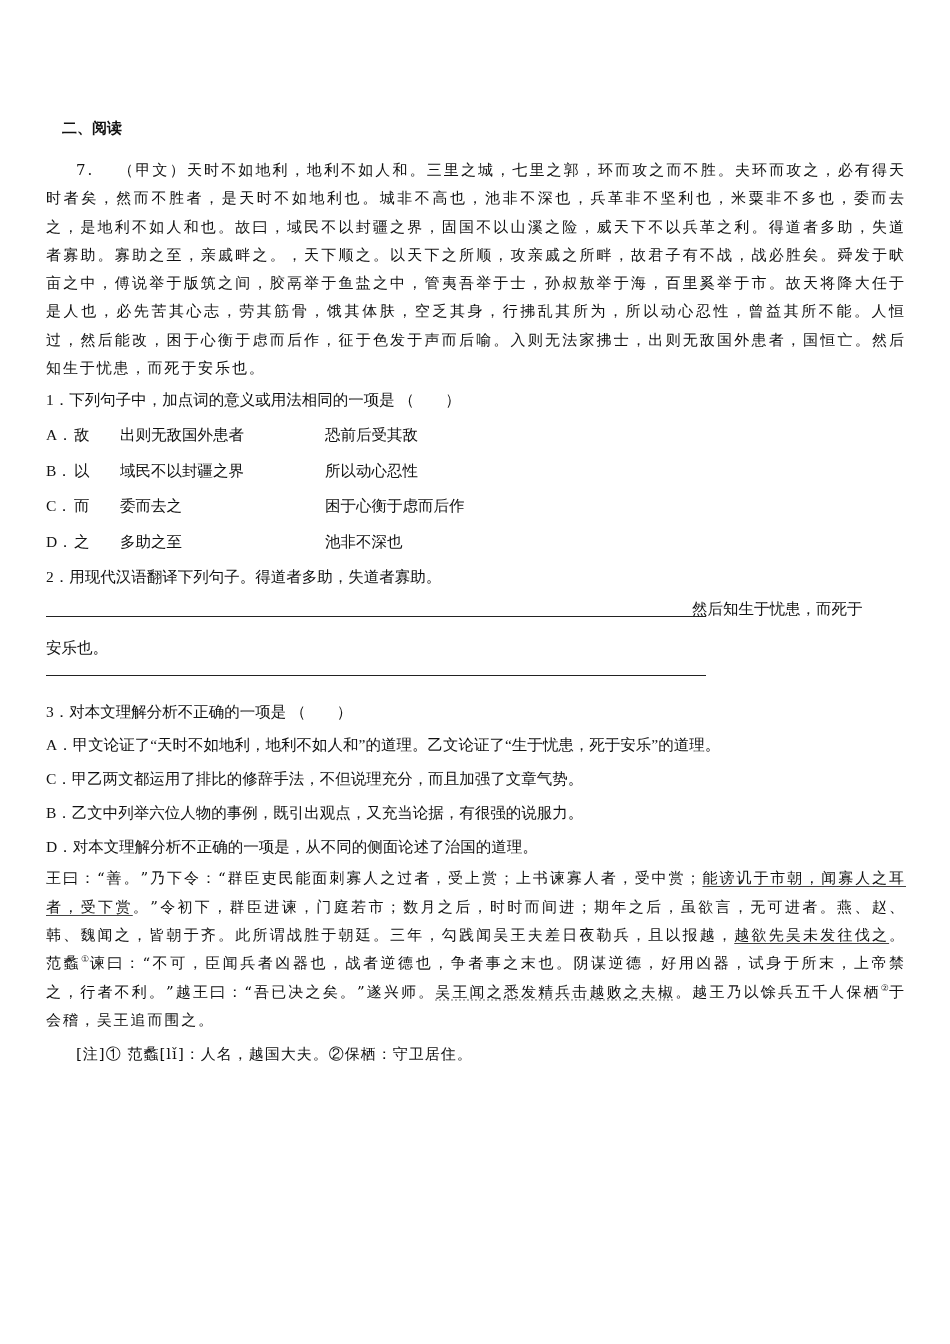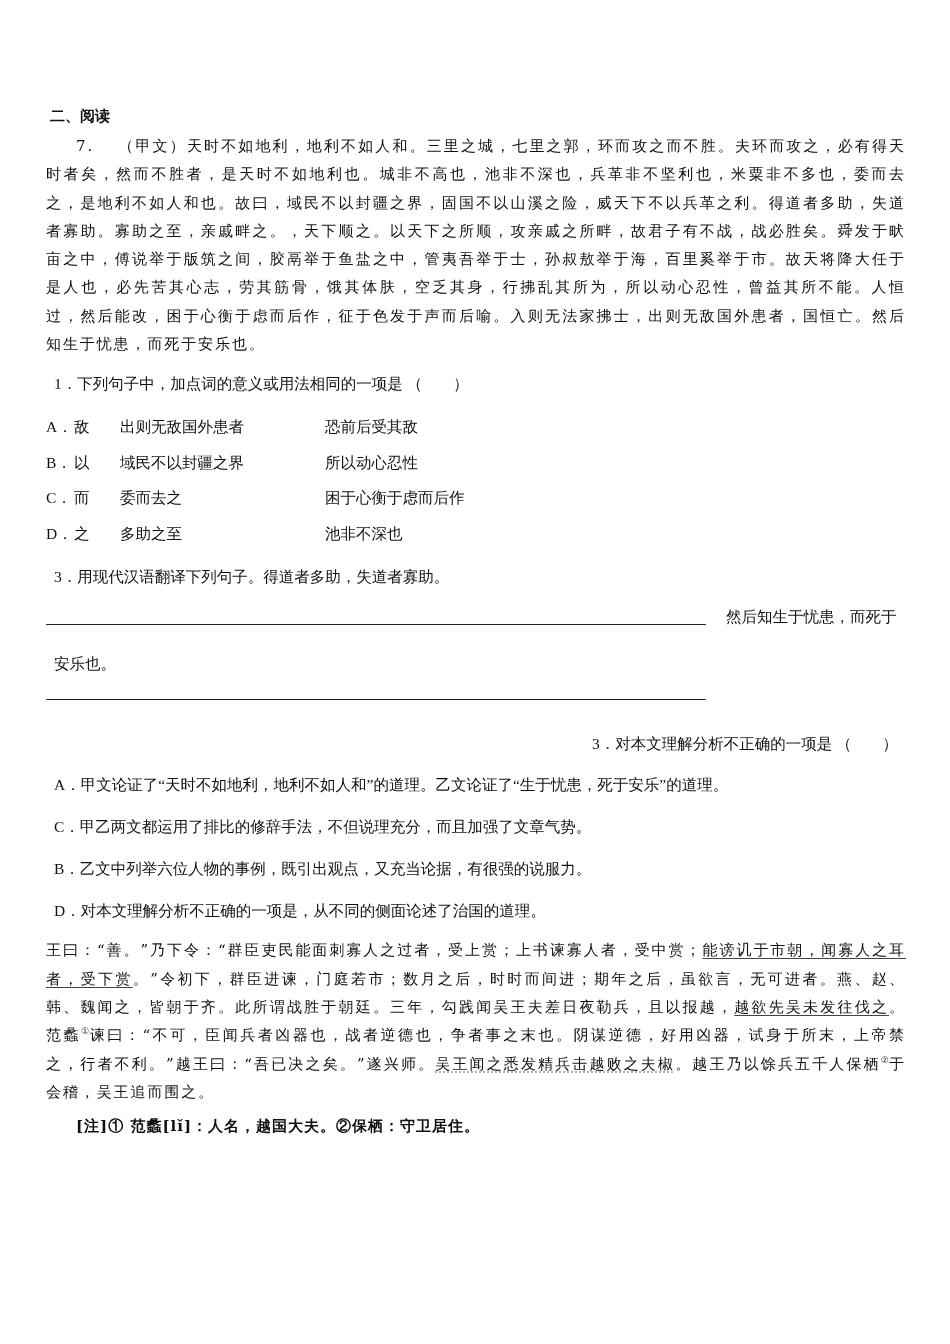--- a/index.html
+++ b/index.html
@@ -20,37 +20,37 @@
       left: 46px;
       top: 100px;
       width: 860px;
     }
     .heading {
       font-family: "DejaVu Sans", "Liberation Sans", sans-serif;
       font-weight: bold;
       font-size: 15px;
       height: 24px;
       line-height: 24px;
-      margin: 4px;
+      margin: 16px;
     }
     .passage {
       font-size: 15px;
       line-height: 28.3px;
       letter-spacing: 1.9px;
       text-align: justify;
       margin: 0;
       text-indent: 30px;
     }
     .passage.noindent { text-indent: 0; }
     .sans-line {
       font-family: "Liberation Serif", "DejaVu Serif", serif;
       font-size: 15.5px;
       line-height: 35px;
       height: 35px;
-      margin: 8px;
+      margin: 0;
       white-space: nowrap;
     }
     .opt-row {
       font-family: "Liberation Serif", "DejaVu Serif", serif;
       font-size: 15.5px;
       height: 35.5px;
       line-height: 35.5px;
       position: relative;
       white-space: nowrap;
     }
@@ -67,21 +67,21 @@
     }
     .blank-line {
       position: absolute;
       left: 0;
       width: 660px;
       border-bottom: 1px solid #222;
       top: 22px;
     }
     .blank-tail {
       position: absolute;
-      left: 680px;
+      left: 646px;
       top: 0;
       line-height: 30px;
       white-space: nowrap;
     }
     .u-solid {
       text-decoration: underline;
       text-decoration-color: #444;
       text-underline-offset: 3px;
     }
     .u-dotted {
@@ -94,21 +94,20 @@
       line-height: 0;
       vertical-align: 6px;
       letter-spacing: 0;
     }
     .note {
       font-size: 15px;
       line-height: 28px;
       letter-spacing: 1px;
       margin: 6px 0 0 0;
       padding-left: 30px;
-      font-weight: bold;
     }
   </style>
 </head>
 <body>
 
 <div class="page">
 
   <div class="heading">二、阅读</div>
 
   <p class="passage"><span>7.</span><span style="display:inline-block;width:24px;"></span><span>（甲文）</span><span>天时不如地利，地利不如人和。三里之城，七里之郭，环而攻之而不胜。夫环而攻之，必有得天时者矣，然而不胜者，是天时不如地利也。城非不高也，池非不深也，兵革非不坚利也，米粟非不多也，委而去之，是地利不如人和也。故曰，域民不以封疆之界，固国不以山溪之险，威天下不以兵革之利。得道者多助，失道者寡助。寡助之至，亲戚畔之。，天下顺之。以天下之所顺，攻亲戚之所畔，故君子有不战，战必胜矣。舜发于畎亩之中，傅说举于版筑之间，胶鬲举于鱼盐之中，管夷吾举于士，孙叔敖举于海，百里奚举于市。故天将降大任于是人也，必先苦其心志，劳其筋骨，饿其体肤，空乏其身，行拂乱其所为，所以动心忍性，曾益其所不能。人恒过，然后能改，困于心衡于虑而后作，征于色发于声而后喻。入则无法家拂士，出则无敌国外患者，国恒亡。然后知生于忧患，而死于安乐也。</span></p>
@@ -135,32 +134,32 @@
       <span class="opt-s2">困于心衡于虑而后作</span>
     </div>
     <div class="opt-row">
       <span class="opt-letter">D．</span>
       <span class="opt-word">之</span>
       <span class="opt-s1">多助之至</span>
       <span class="opt-s2">池非不深也</span>
     </div>
   </div>
 
-  <div class="sans-line">3．用现代汉语翻译下列句子。得道者多助，失道者寡助。</div>
+  <div class="sans-line">2．用现代汉语翻译下列句子。得道者多助，失道者寡助。</div>
 
   <div class="blank-row">
     <div class="blank-line"></div>
     <span class="blank-tail">然后知生于忧患，而死于</span>
   </div>
   <div class="sans-line">安乐也。</div>
   <div class="blank-row" style="height:30px;">
     <div class="blank-line" style="top:10px;"></div>
   </div>
 
-  <div class="sans-line" style="height:33px;line-height:33px;text-align:right;">3．对本文理解分析不正确的一项是 （　　）</div>
+  <div class="sans-line" style="height:33px;line-height:33px;">3．对本文理解分析不正确的一项是 （　　）</div>
   <div class="sans-line" style="height:34px;line-height:34px;">A．甲文论证了“天时不如地利，地利不如人和”的道理。乙文论证了“生于忧患，死于安乐”的道理。</div>
   <div class="sans-line" style="height:34px;line-height:34px;">C．甲乙两文都运用了排比的修辞手法，不但说理充分，而且加强了文章气势。</div>
   <div class="sans-line" style="height:34px;line-height:34px;">B．乙文中列举六位人物的事例，既引出观点，又充当论据，有很强的说服力。</div>
   <div class="sans-line" style="height:34px;line-height:34px;">D．对本文理解分析不正确的一项是，从不同的侧面论述了治国的道理。</div>
 
 
   <p class="passage noindent"><span>王曰：“善。”乃下令：“群臣吏民能面刺寡人之过者，受上赏；上书谏寡人者，受中赏；</span><span class="u-solid">能谤讥于市朝，闻寡人之耳者，受下赏</span><span>。”令初下，群臣进谏，门庭若市；数月之后，时时而间进；期年之后，虽欲言，无可进者。燕、赵、韩、魏闻之，皆朝于齐。此所谓战胜于朝廷。三年，勾践闻吴王夫差日夜勒兵，且以报越，</span><span class="u-solid">越欲先吴未发往伐之</span><span>。范蠡</span><sup>①</sup><span>谏曰：“不可，臣闻兵者凶器也，战者逆德也，争者事之末也。阴谋逆德，好用凶器，试身于所末，上帝禁之，行者不利。”越王曰：“吾已决之矣。”遂兴师。</span><span class="u-dotted">吴王闻之悉发精兵击越败之夫椒</span><span>。越王乃以馀兵五千人保栖</span><sup>②</sup><span>于会稽，吴王追而围之。</span></p>
 
   <p class="note">[注]① 范蠡[lǐ]：人名，越国大夫。②保栖：守卫居住。</p>
 

